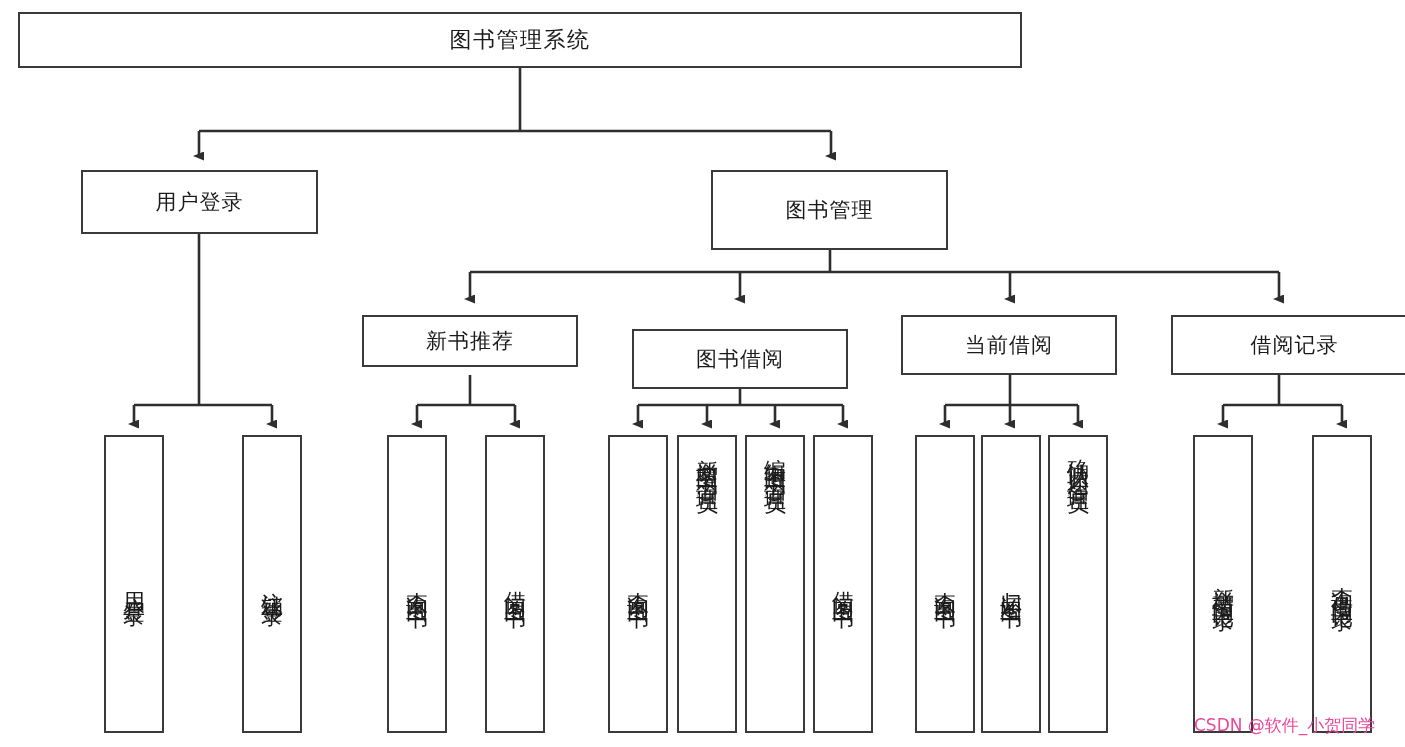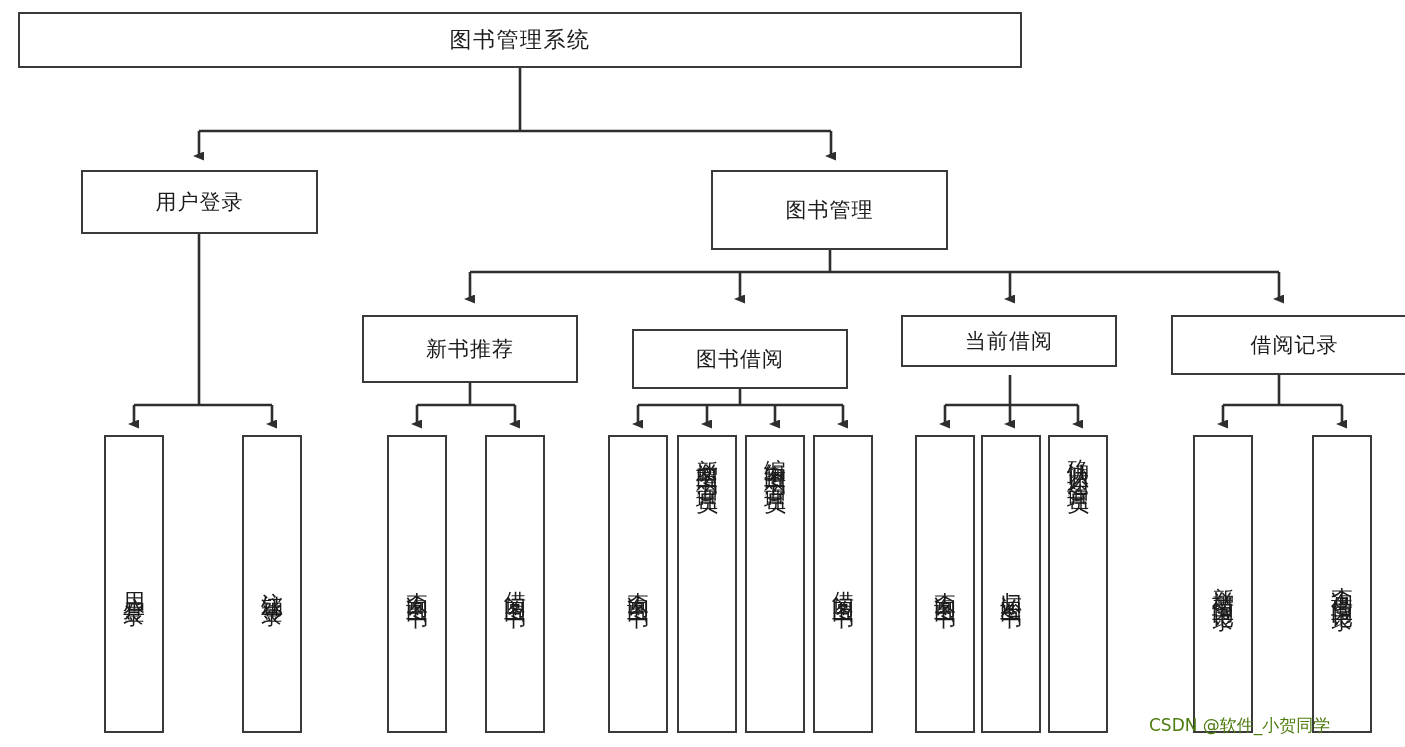--- a/index.html
+++ b/index.html
@@ -67,24 +67,24 @@
     line-height: 1;
     letter-spacing: 5px;
     display: block;
   }
   .node.vert.center-v {
     align-items: center;
     padding-top: 0;
   }
   .watermark {
     position: absolute;
-    left: 1149px;
+    left: 1194px;
     top: 714px;
     font-size: 17px;
-    color: #4d7c0f;
+    color: #ec4899;
     white-space: nowrap;
     font-family: "DejaVu Sans", "Liberation Sans", sans-serif;
     text-align: center;
   }
 </style>
 </head>
 <body>
 
 <div id="diagram-root">
 
@@ -142,27 +142,27 @@
     <span class="label">图书管理系统</span>
   </div>
 
   <div class="node horiz" style="left:81px; top:170px; width:237px; height:64px;">
     <span class="label">用户登录</span>
   </div>
   <div class="node horiz" style="left:711px; top:170px; width:237px; height:80px;">
     <span class="label">图书管理</span>
   </div>
 
-  <div class="node horiz" style="left:362px; top:315px; width:216px; height:68px;justify-content:center;">
+  <div class="node horiz" style="left:362px; top:315px; width:216px; height:52px;justify-content:center;">
     <span class="label">新书推荐</span>
   </div>
   <div class="node horiz" style="left:632px; top:329px; width:216px; height:60px;">
     <span class="label">图书借阅</span>
   </div>
-  <div class="node horiz" style="left:901px; top:315px; width:216px; height:52px;">
+  <div class="node horiz" style="left:901px; top:315px; width:216px; height:60px;">
     <span class="label">当前借阅</span>
   </div>
   <div class="node horiz" style="left:1171px; top:315px; width:247px; height:60px;">
     <span class="label">借阅记录</span>
   </div>
 
   <div class="node vert center-v" style="left:104px; top:435px; width:60px; height:298px;">
     <span class="label">用户登录</span>
   </div>
   <div class="node vert center-v" style="left:242px; top:435px; width:60px; height:298px;">

